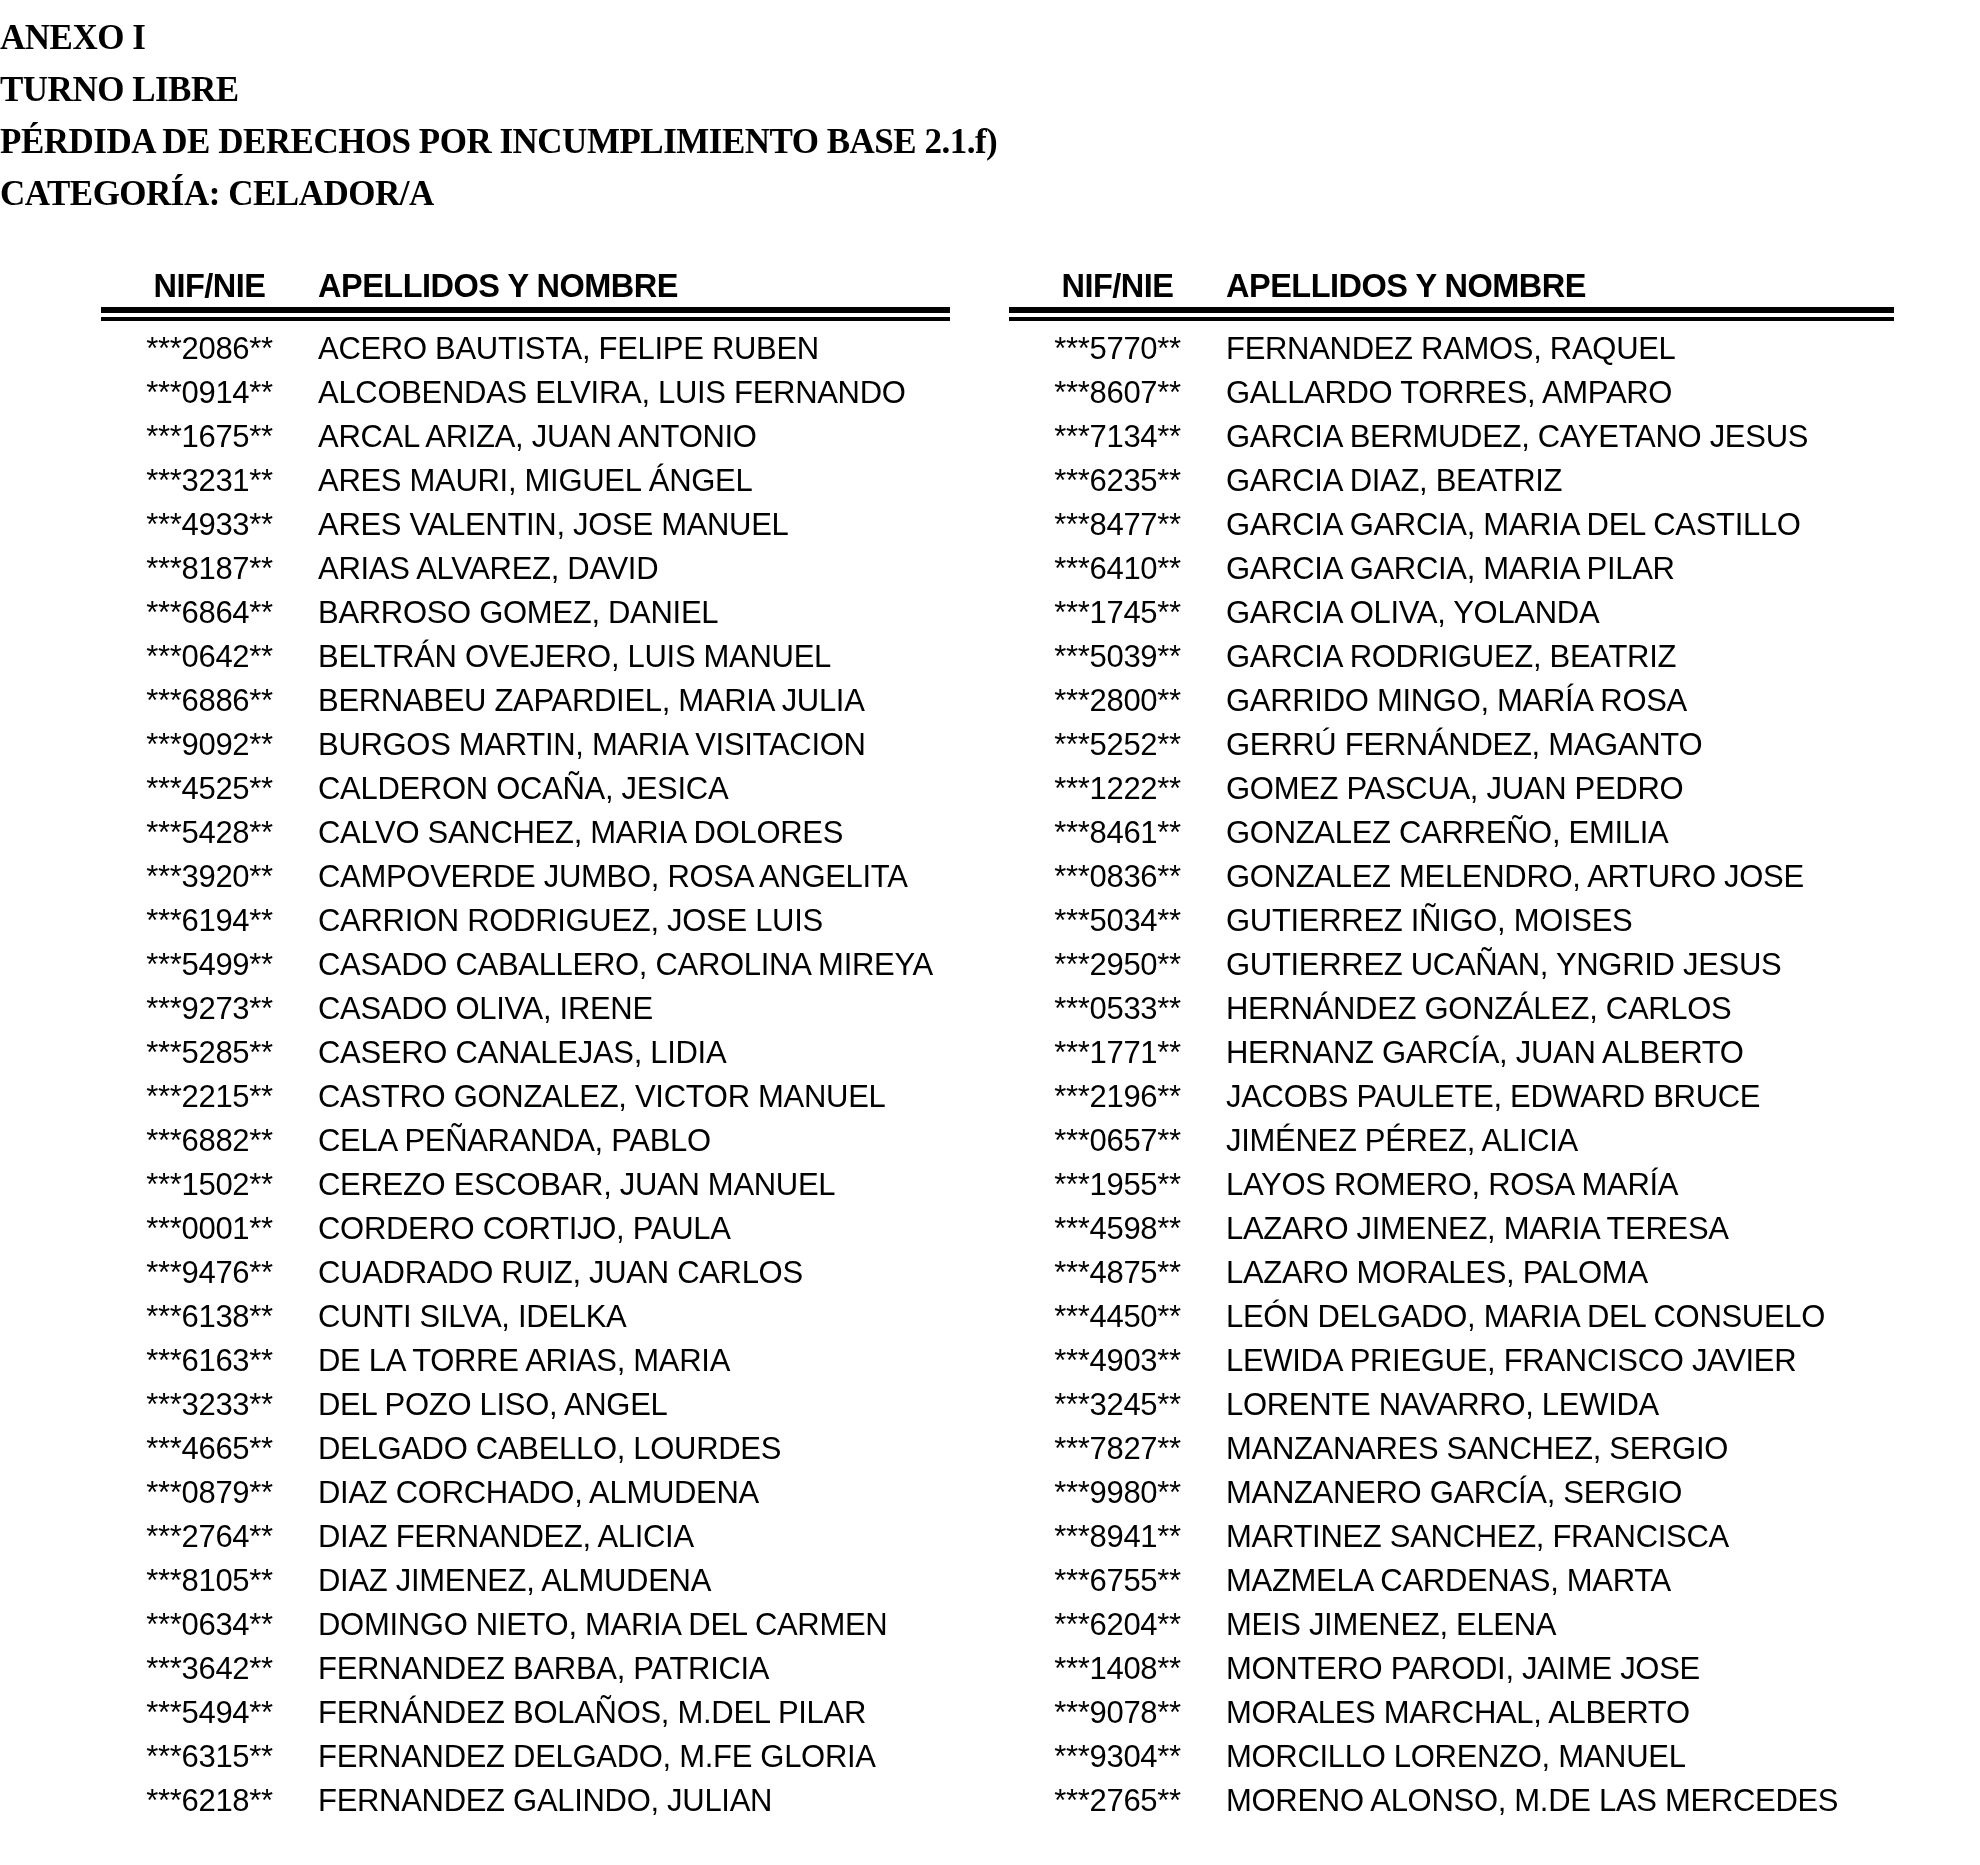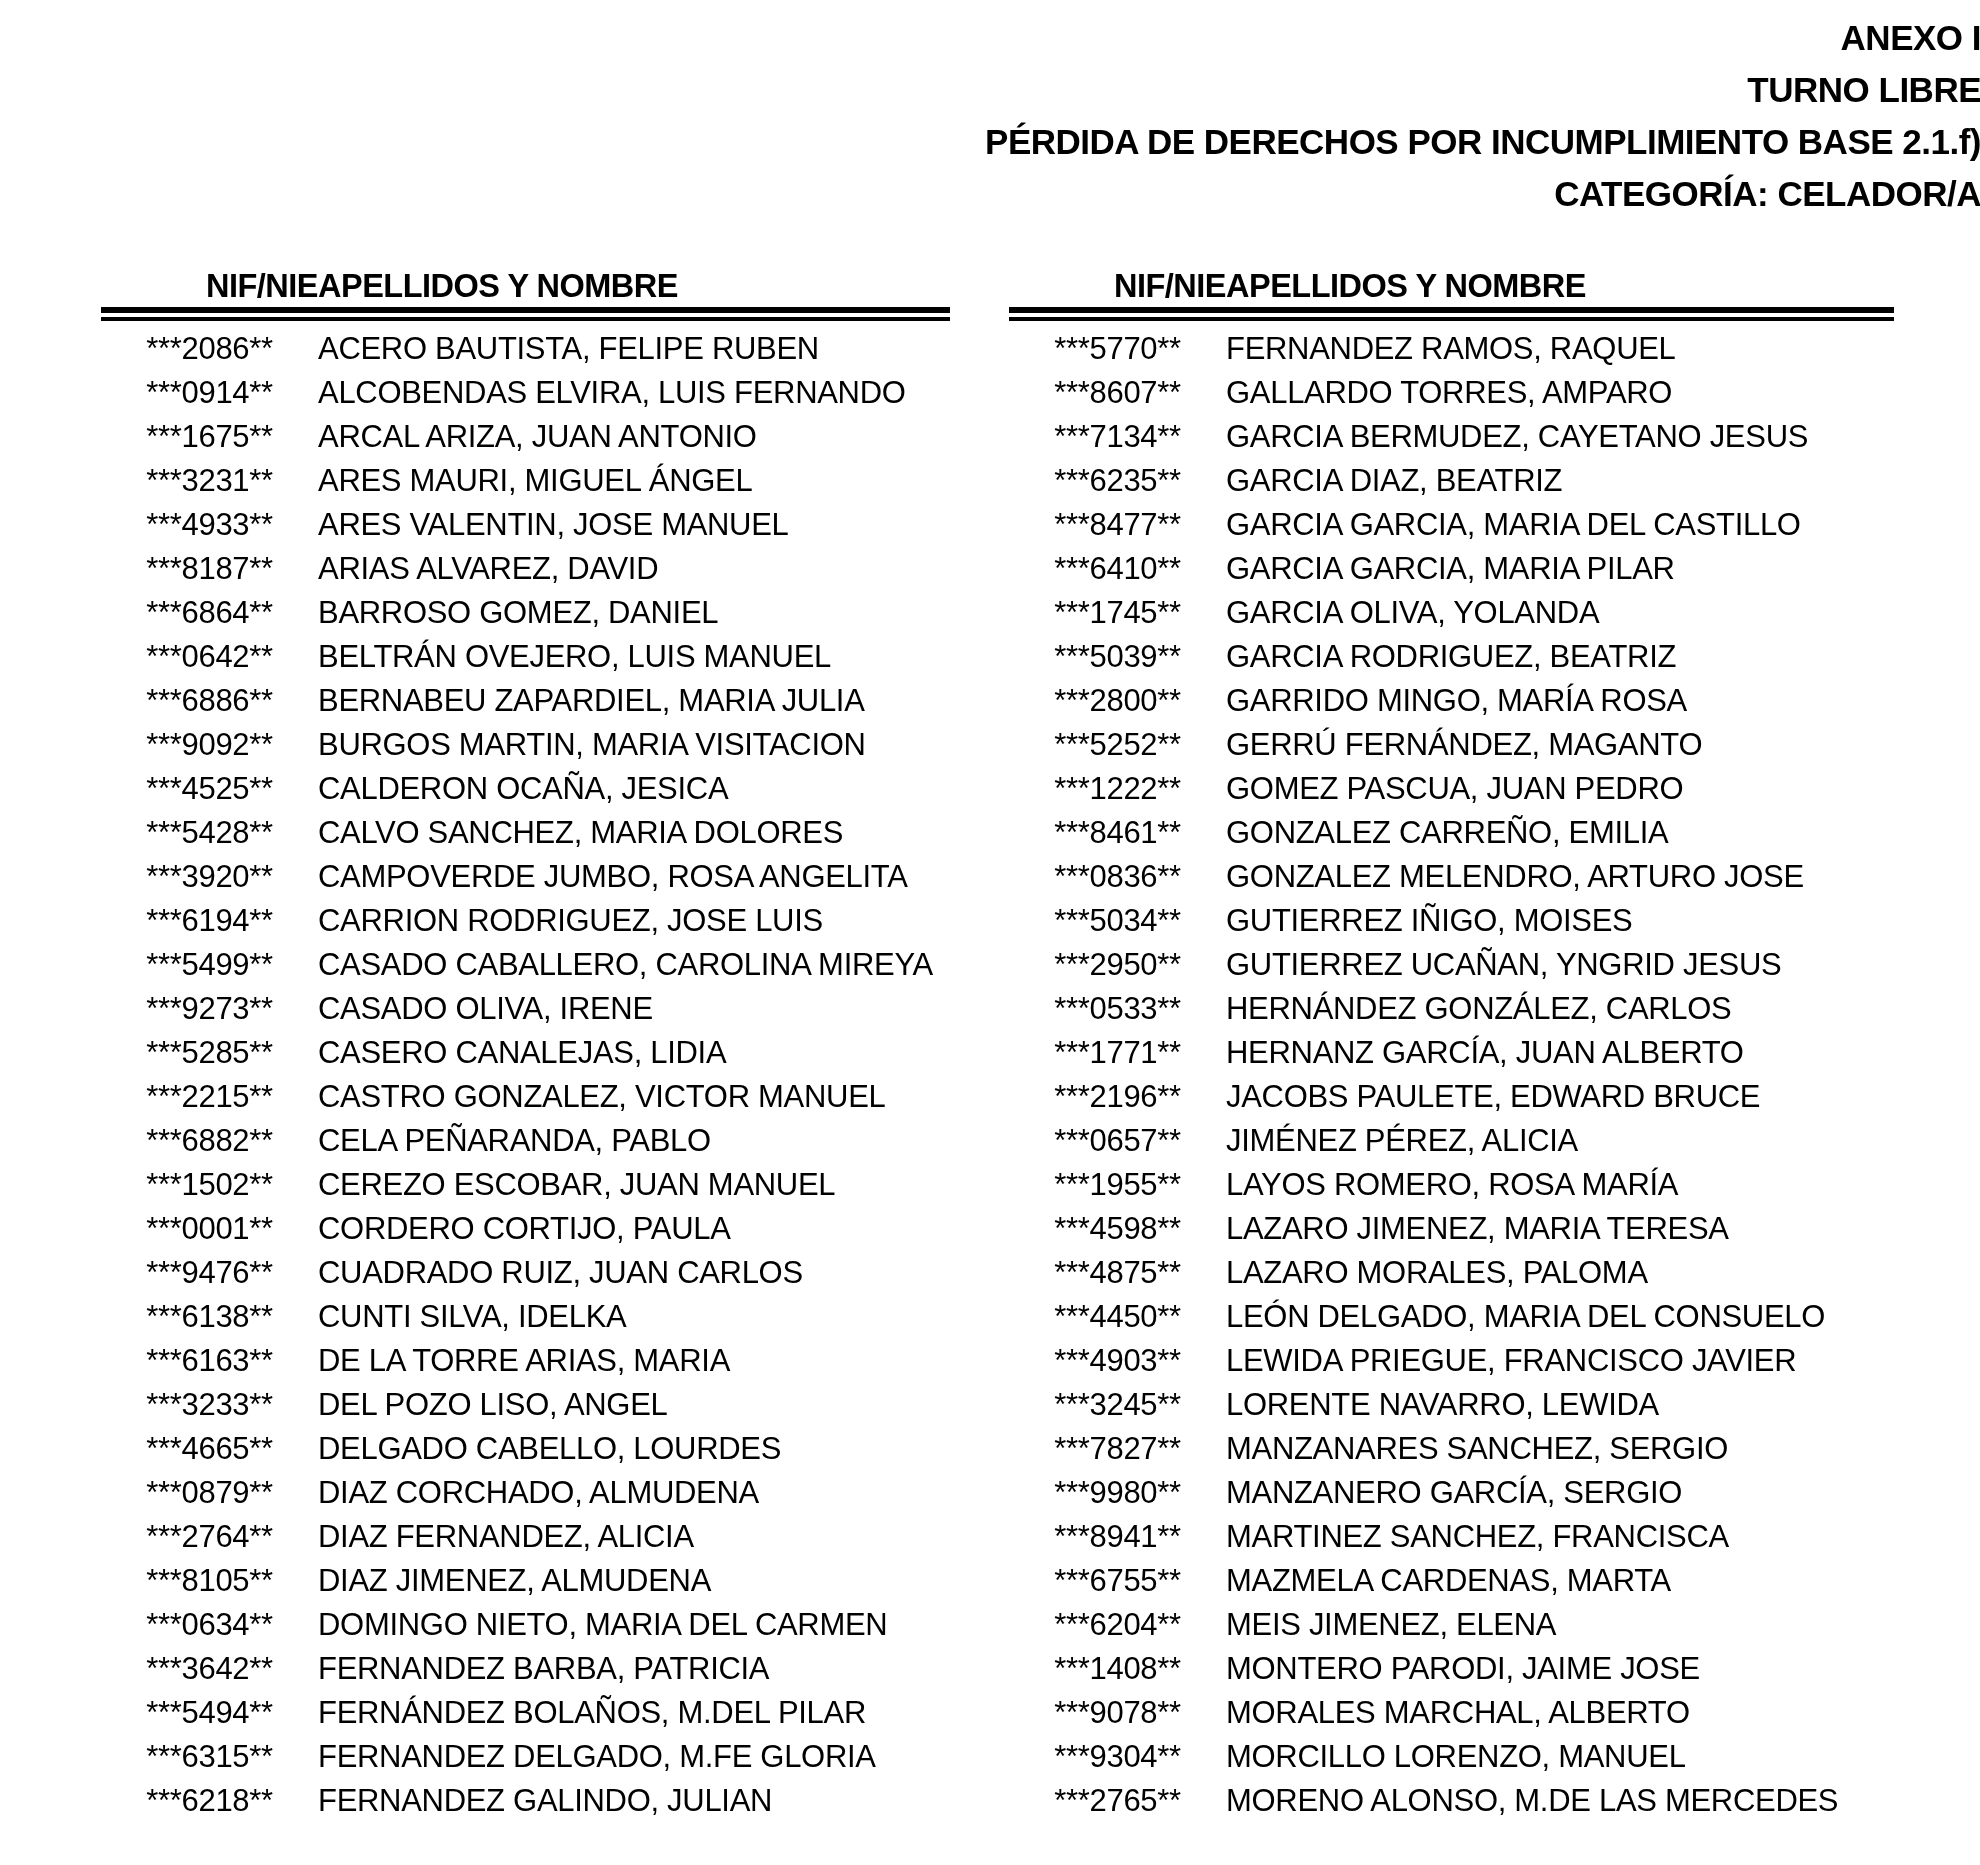--- a/index.html
+++ b/index.html
@@ -14,26 +14,27 @@
     background: #ffffff;
     color: #000000;
     font-family: "Liberation Sans", sans-serif;
     overflow: hidden;
   }
   .title-block {
     position: absolute;
     top: 11.5px;
     left: 0;
     width: 100%;
-    text-align: right;
+    text-align: left;
     font-weight: bold;
     font-size: 35px;
     line-height: 52px;
     letter-spacing: -0.5px;
     white-space: nowrap;
+    font-family: Liberation Serif, serif;
   }
   .columns {
     position: absolute;
     top: 267px;
     left: 101px;
     width: 1793px;
     display: flex;
     justify-content: space-between;
   }
   .group { display: block; }
@@ -43,21 +44,21 @@
     display: flex;
     height: 38px;
     line-height: 38px;
     font-weight: bold;
     font-size: 32.5px;
     letter-spacing: -0.5px;
     white-space: nowrap;
   }
   .th-nif {
     width: 217px;
-    text-align: right;
+    text-align: center;
   }
   .th-name { flex: 1; }
   .rule {
     height: 3.8px;
     border-top: 6.7px solid #000000;
     border-bottom: 4.8px solid #000000;
     margin-top: 1.9px;
   }
   .rows { margin-top: 6.7px; }
   .row {

